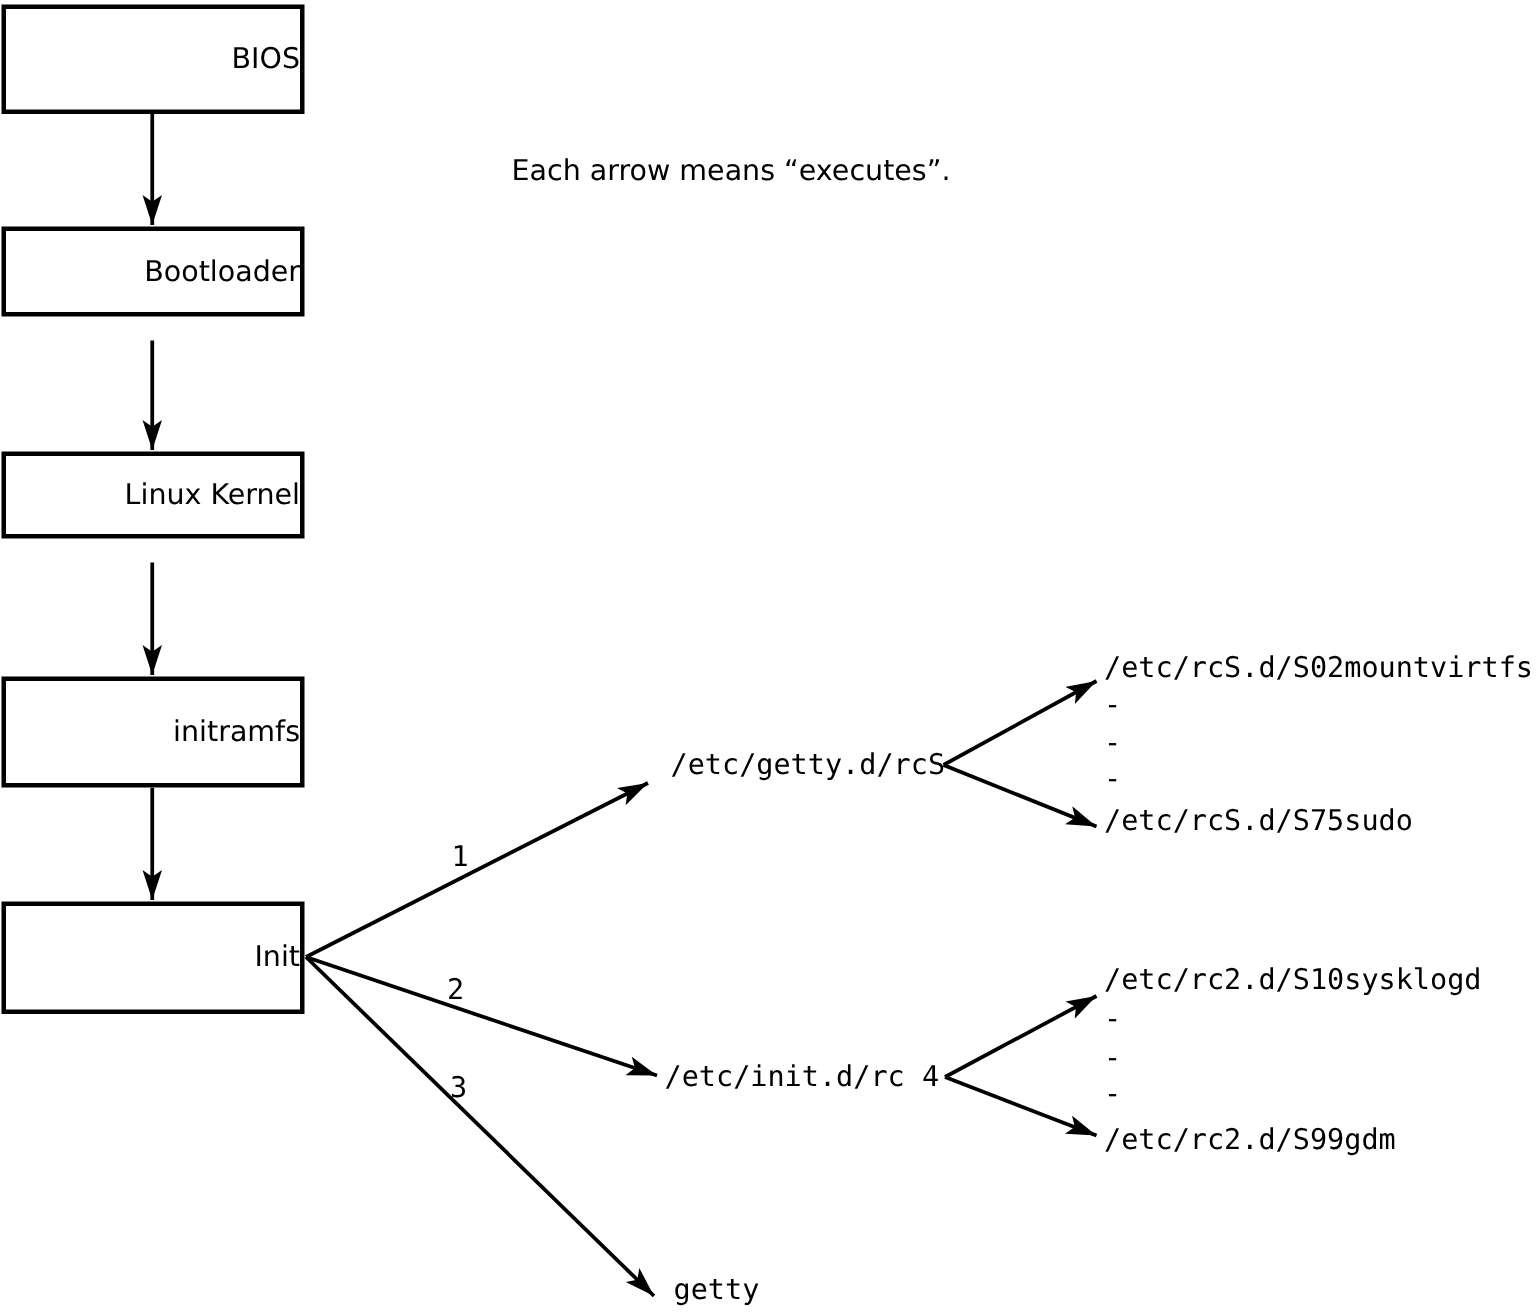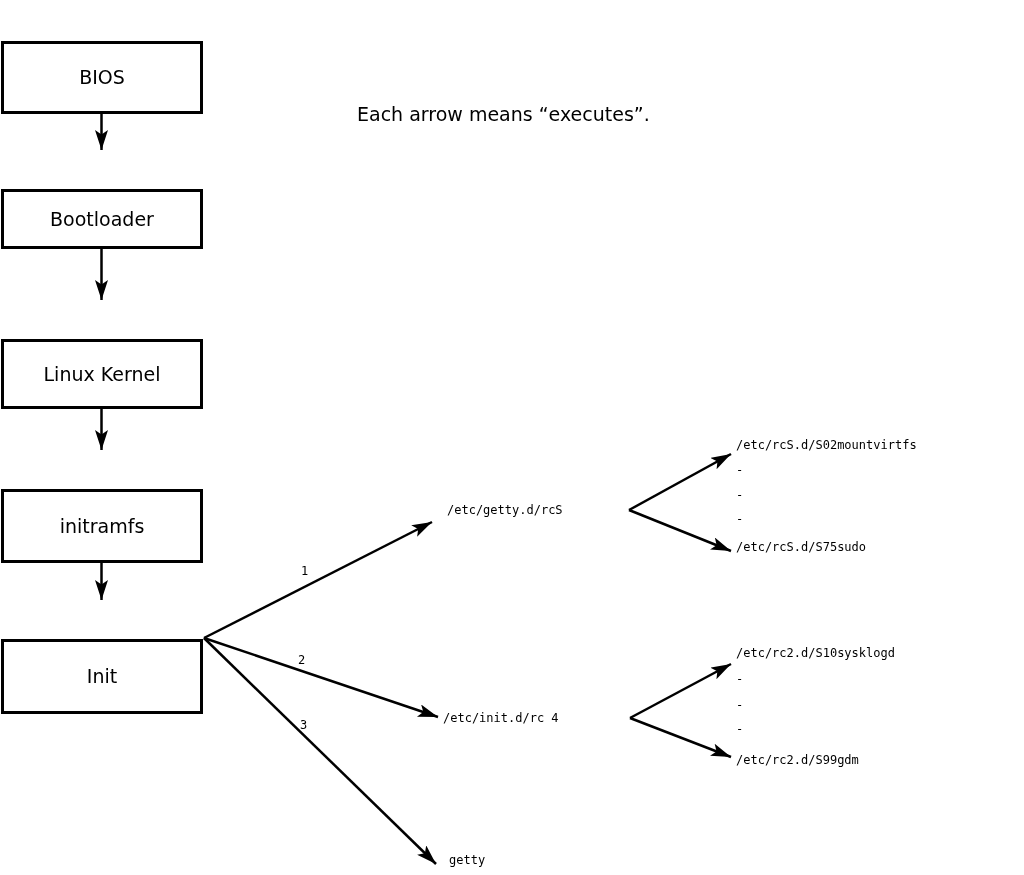--- a/index.html
+++ b/index.html
@@ -19,35 +19,34 @@
   }
   .box {
     position: absolute;
     left: 1px;
     width: 202px;
     box-sizing: border-box;
     border: 3px solid #000;
     background: #fff;
     display: flex;
     align-items: center;
-    justify-content: center;
+    justify-content: flex-end;
     font-size: 19px;
     line-height: 1;
-    margin-top: 38px;
   }
   .note {
     position: absolute;
     font-size: 19px;
     line-height: 22px;
     white-space: pre;
   }
   .mono {
     position: absolute;
     font-family: "DejaVu Sans Mono", "Liberation Mono", monospace;
-    font-size: 12px;
+    font-size: 19px;
     line-height: 22px;
     white-space: pre;
   }
 </style>
 </head>
 <body>
 
 <div class="canvas">
 
   <svg class="arrows" viewBox="0 0 1024 875" xmlns="http://www.w3.org/2000/svg">
@@ -73,31 +72,31 @@
       <line x1="630" y1="718" x2="731" y2="757" marker-end="url(#ah)"></line>
     </g>
   </svg>
 
   <div class="box" style="top:3px;height:73px">
       <span>BIOS</span>
     </div>
   <div class="box" style="top:151px;height:60px">
       <span>Bootloader</span>
     </div>
-  <div class="box" style="top:301px;height:70px">
+  <div class="box" style="top:301px;height:58px">
       <span>Linux Kernel</span>
     </div>
   <div class="box" style="top:601px;height:75px">
       <span>Init</span>
     </div>
   <div class="box" style="top:451px;height:74px">
       <span>initramfs</span>
     </div>
 
-  <div class="note" style="left:357px;top:103px">Each arrow means “executes”.</div>
+  <div class="note" style="left:341px;top:103px">Each arrow means “executes”.</div>
 
   <div class="mono" style="left:301px;top:560px">1</div>
   <div class="mono" style="left:298px;top:649px">2</div>
   <div class="mono" style="left:300px;top:714px">3</div>
 
   <div class="mono" style="left:447px;top:499px">/etc/getty.d/rcS</div>
   <div class="mono" style="left:736px;top:434px">/etc/rcS.d/S02mountvirtfs</div>
   <div class="mono" style="left:736px;top:459px">-</div>
   <div class="mono" style="left:736px;top:484px">-</div>
   <div class="mono" style="left:736px;top:508px">-</div>

